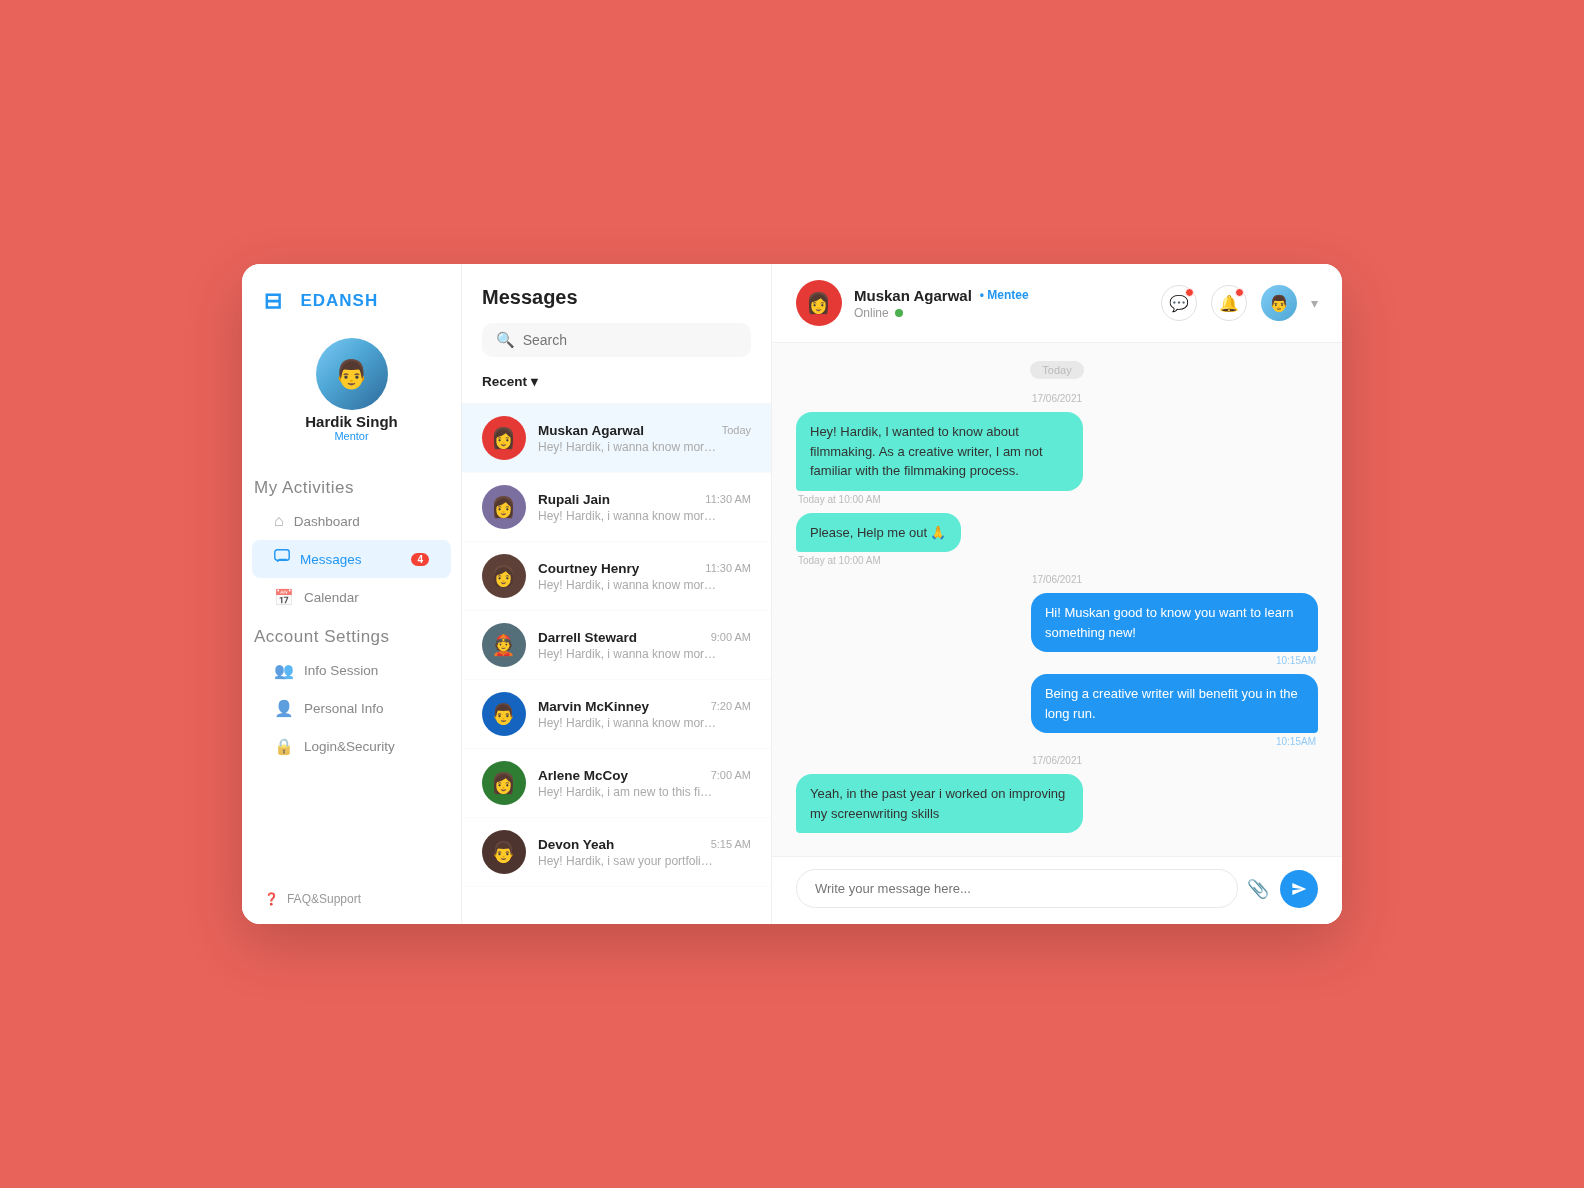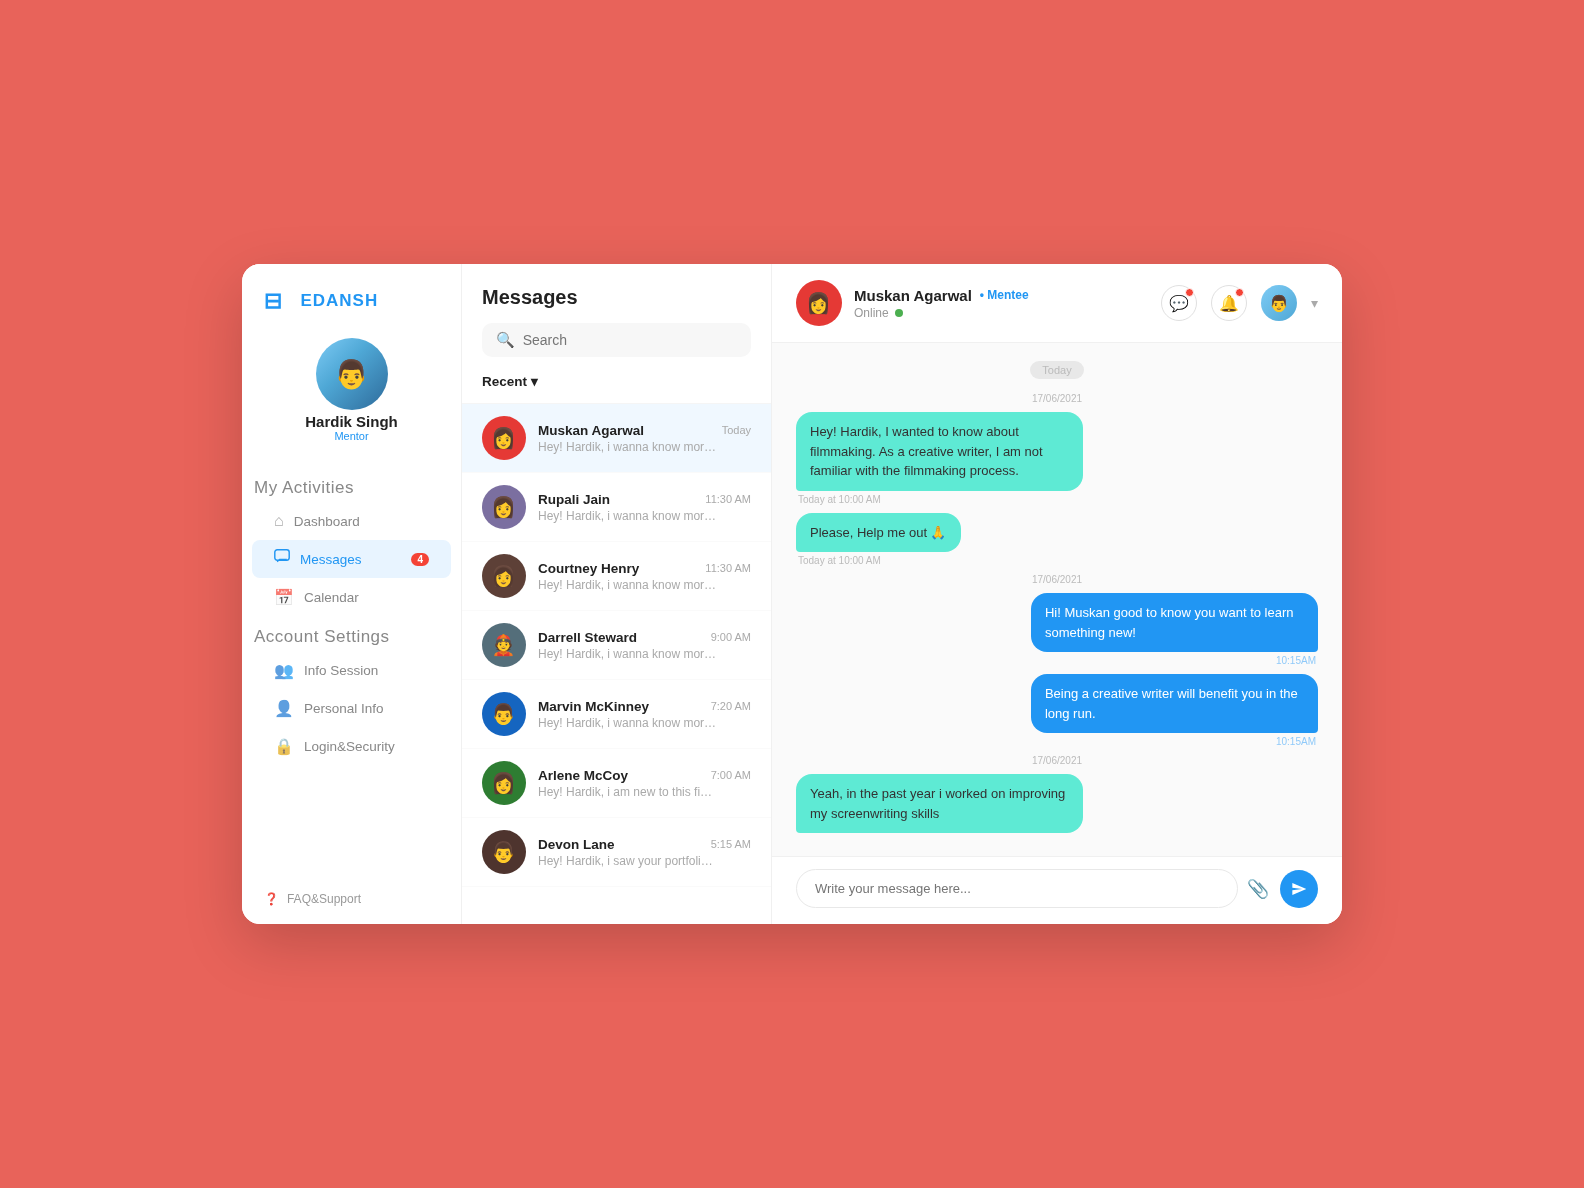--- a/index.html
+++ b/index.html
@@ -492,21 +492,21 @@
         <span class="msg-name">Arlene McCoy</span>
         <span class="msg-time">7:00 AM</span>
       </div>
       <div class="msg-preview">Hey! Hardik, i am new to this field ux design in tec...</div>
     </div>
   </div>
         <div class="msg-item">
     <div class="msg-avatar" style="background:#4e342e; color:#fff; font-size:20px;">👨</div>
     <div class="msg-info">
       <div class="msg-row1">
-        <span class="msg-name">Devon Lane</span>
+        <span class="msg-name">Devon Yeah</span>
         <span class="msg-time">5:15 AM</span>
       </div>
       <div class="msg-preview">Hey! Hardik, i saw your portfolio i was simply ama...</div>
     </div>
   </div>
       </div>
   </div>
 
   <div class="chat-panel">
     <div class="chat-header">

